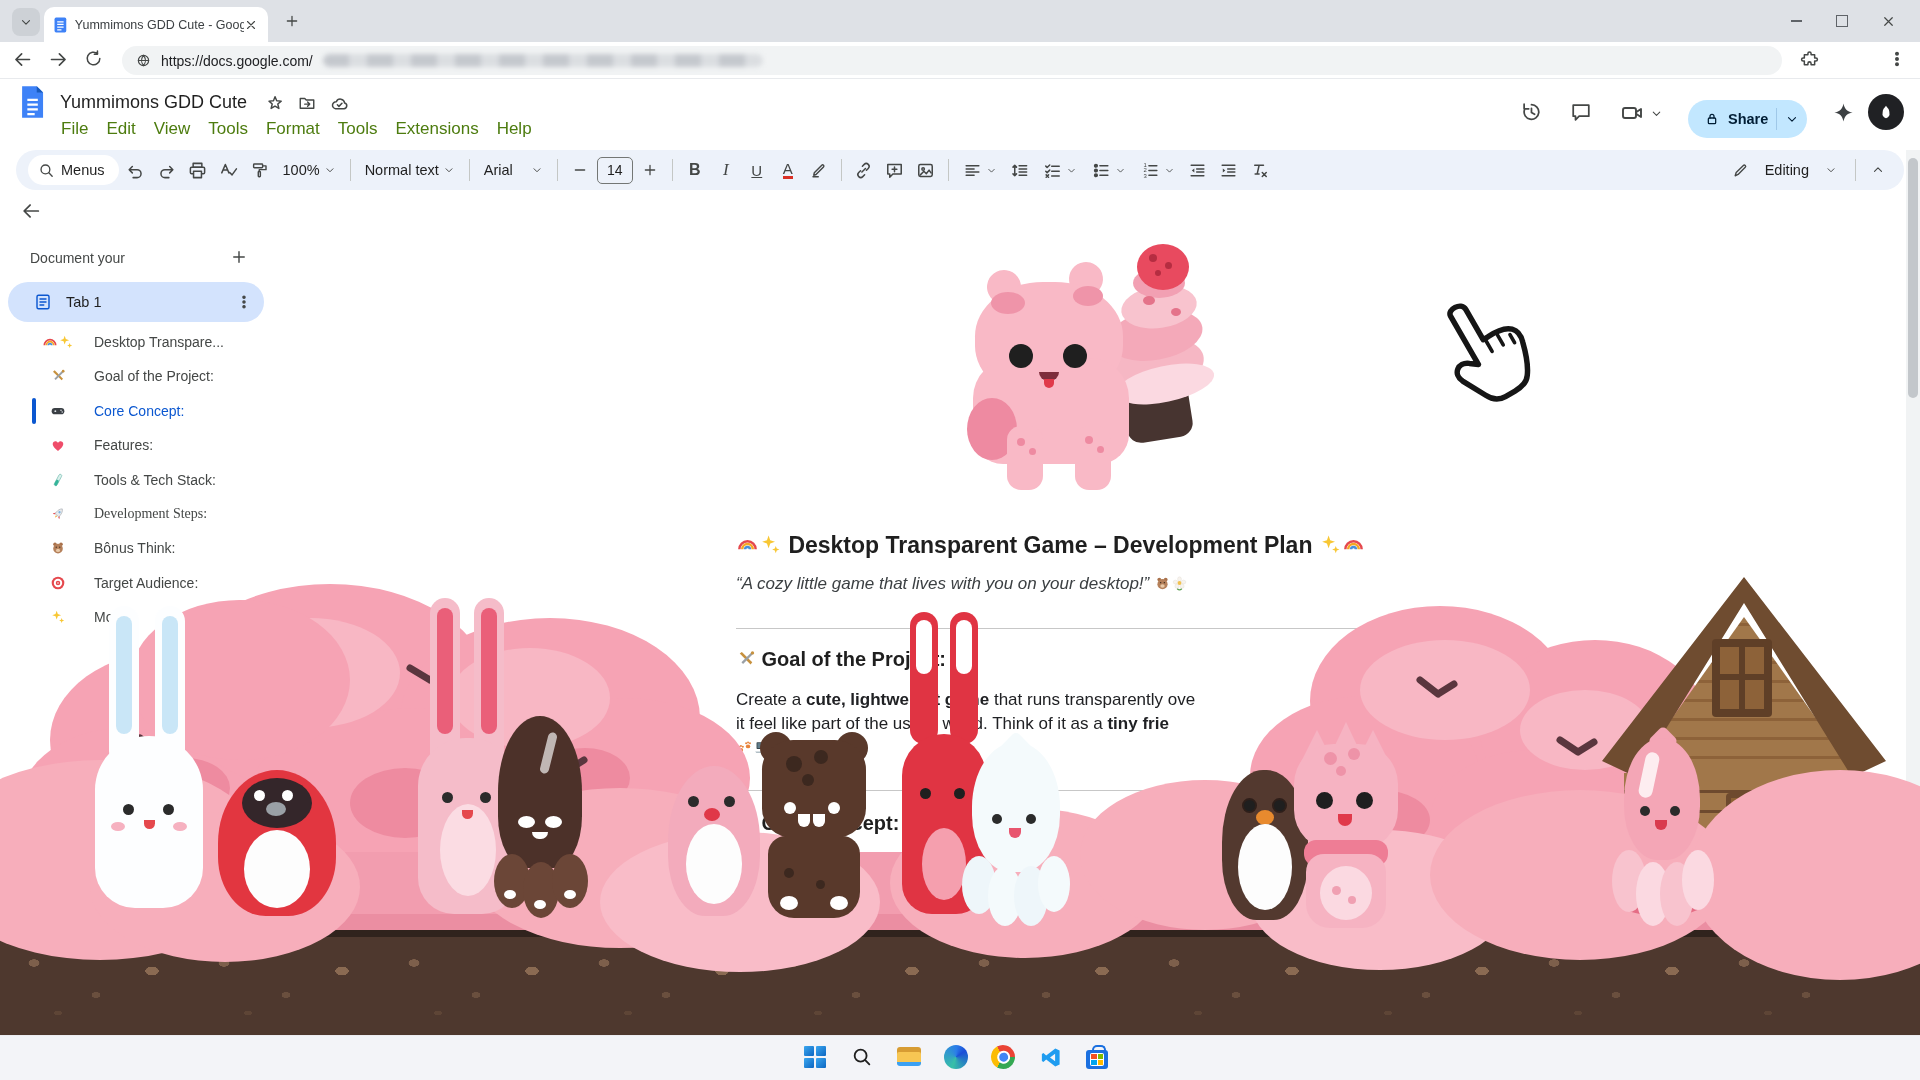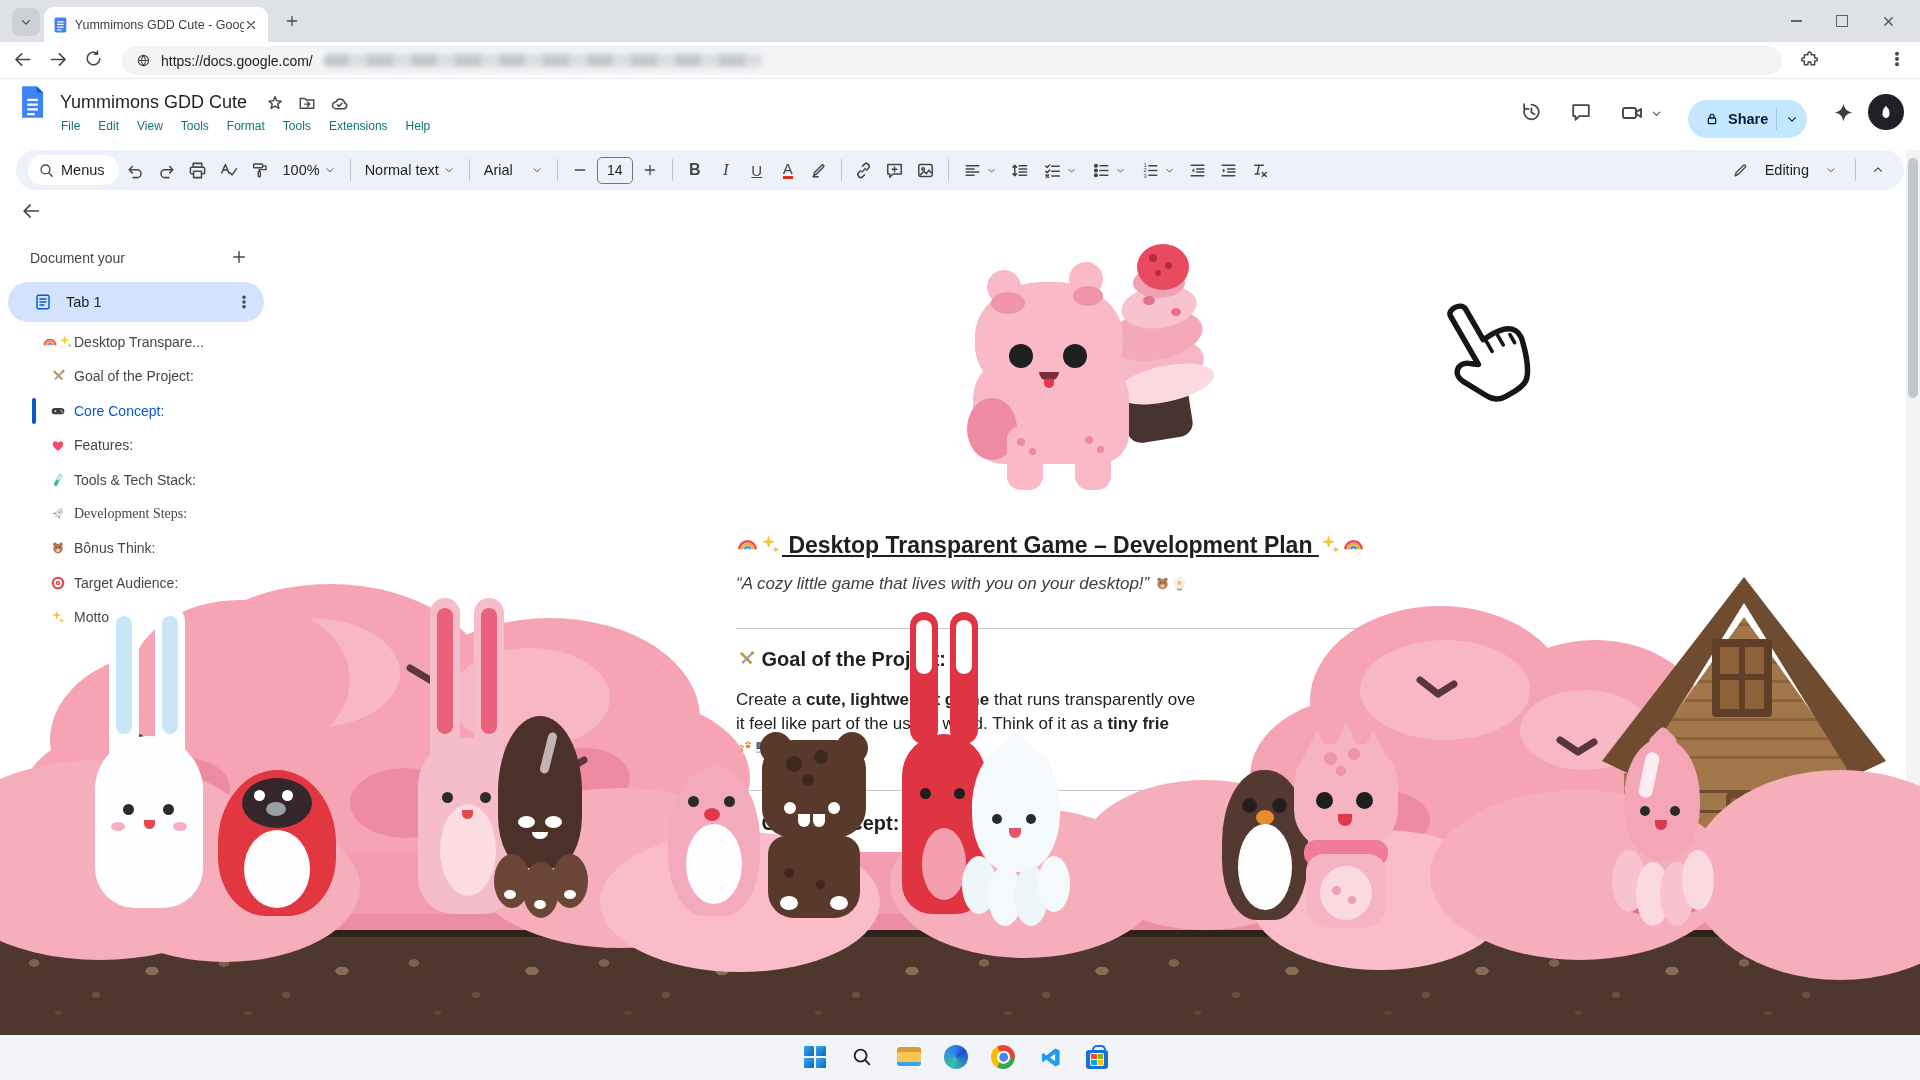--- a/index.html
+++ b/index.html
@@ -19,21 +19,21 @@
   #addr-row{position:absolute;left:0;top:42px;width:1920px;height:36px;background:#fff;border-bottom:1px solid #e8eaed;}
   #url-pill{position:absolute;left:122px;top:46px;width:1660px;height:29px;background:#f1f3f4;border-radius:15px;
     display:flex;align-items:center;padding:0 14px;box-sizing:border-box;gap:10px;}
   #url-text{font-size:14px;color:#202124;}
   #url-blur{width:440px;height:13px;border-radius:7px;opacity:.75;filter:blur(2.5px);
     background:repeating-linear-gradient(90deg,#b6bac1 0 26px,#d4d7db 26px 44px);}
   .wbtn{position:absolute;top:12px;width:30px;height:18px;display:flex;align-items:center;justify-content:center;}
   
   #docs-header{position:absolute;left:0;top:79px;width:1920px;height:69px;background:#fff;}
   #doc-name{font-size:18px;color:#1f1f1f;}
-  .menu-item{font-size:12px;color:#0f766e;padding:3px 9px;border-radius:6px;cursor:default;}
+  .menu-item{font-size:17px;color:#4d7c0f;padding:3px 9px;border-radius:6px;cursor:default;}
   #share-pill{position:absolute;left:1688px;top:100px;height:38px;background:#c2e7ff;border-radius:20px;
     display:flex;align-items:center;padding:0 8px 0 16px;gap:8px;color:#001d35;}
   #share-label{font-size:14.5px;font-weight:bold;color:#001d35;}
   
   #toolbar{position:absolute;left:16px;top:150px;width:1888px;height:40px;background:#edf2fa;border-radius:24px;
     display:flex;align-items:center;padding:0 12px;box-sizing:border-box;gap:3px;}
   .tbtn{width:28px;height:28px;border-radius:6px;display:flex;align-items:center;justify-content:center;flex:0 0 auto;}
   .sep{width:1px;height:22px;background:#c4c7c5;margin:0 5px;flex:0 0 auto;}
   #menus-pill{display:flex;align-items:center;gap:6px;background:#fff;border-radius:18px;height:30px;padding:0 14px 0 10px;flex:0 0 auto;}
   #menus-label{font-size:14.5px;color:#1f1f1f;}
@@ -44,21 +44,21 @@
   .glyphI{font-style:italic;font-family:"Liberation Serif",serif;font-size:17px;color:#444746;}
   .glyphU{text-decoration:underline;font-size:15px;color:#444746;}
   .glyphA{font-size:15px;color:#444746;border-bottom:3px solid #d93025;line-height:15px;}
   #editing-pill{display:flex;align-items:center;gap:16px;padding:0 10px;flex:0 0 auto;}
   
   #sidebar{position:absolute;left:0;top:190px;width:280px;height:660px;background:#fff;z-index:5;}
   #doc-tabs-label{position:absolute;left:30px;top:250px;font-size:14px;color:#444746;}
   #tab1-pill{position:absolute;left:8px;top:282px;width:256px;height:40px;background:#d3e3fd;border-radius:20px;
     display:flex;align-items:center;padding:0 12px 0 26px;box-sizing:border-box;gap:14px;}
   #tab1-label{font-size:14.5px;color:#1f1f1f;flex:1;}
-  .outline-row{position:absolute;left:48px;width:225px;height:32px;display:flex;align-items:center;gap:6px;}
+  .outline-row{position:absolute;left:48px;width:225px;height:32px;display:flex;align-items:center;gap:26px;}
   .outline-label{font-size:14px;color:#444746;white-space:nowrap;overflow:hidden;text-overflow:ellipsis;}
   .outline-row.active .outline-label{color:#0b57d0;}
   .oi{width:20px;display:inline-flex;justify-content:center;}
   #outline-caret{position:absolute;left:32px;width:4px;height:26px;border-radius:2px;background:#0b57d0;}
   
   #doc-area{position:absolute;left:280px;top:190px;width:1624px;height:660px;background:#fff;}
   .hr{position:absolute;height:1px;background:#c7c7c7;width:690px;left:736px;}
   #doc-title{position:absolute;left:736px;top:532px;font-size:23px;font-weight:bold;color:#1f1f1f;white-space:nowrap;}
   #doc-quote{position:absolute;left:736px;top:574px;font-size:17px;font-style:italic;color:#3c4043;white-space:nowrap;}
   #goal-heading{position:absolute;left:736px;top:648px;font-size:20px;font-weight:bold;white-space:nowrap;}
@@ -666,21 +666,21 @@
     <div class="abs" style="left:74px;top:124px;width:20px;height:9px;background:#7e2d3c;border-radius:0 0 10px 10px;"></div>
     <div class="abs" style="left:79px;top:131px;width:10px;height:9px;background:#e0394a;border-radius:0 0 8px 8px;"></div>
     <div class="abs" style="left:42px;top:178px;width:36px;height:64px;background:#f9b9c6;border-radius:14px;"></div>
     <div class="abs" style="left:110px;top:178px;width:36px;height:64px;background:#f9b9c6;border-radius:14px;"></div>
     <div class="b" style="left:52px;top:190px;width:8px;height:8px;background:#ee8aa1;"></div>
     <div class="b" style="left:64px;top:200px;width:7px;height:7px;background:#ee8aa1;"></div>
     <div class="b" style="left:120px;top:188px;width:8px;height:8px;background:#ee8aa1;"></div>
     <div class="b" style="left:132px;top:198px;width:7px;height:7px;background:#ee8aa1;"></div>
   </div>
 
-  <div id="doc-title" style="z-index:2;text-decoration:underline;"><span class="em"><svg width="1em" height="1em" viewBox="0 0 24 24">
+  <div id="doc-title" style="z-index:2;"><span class="em"><svg width="1em" height="1em" viewBox="0 0 24 24">
           <path d="M3.5 17 a8.5 8.5 0 0 1 17 0" stroke="#e5484d" stroke-width="2.6" fill="none"></path>
           <path d="M6.5 17 a5.5 5.5 0 0 1 11 0" stroke="#f5a623" stroke-width="2.6" fill="none"></path>
           <path d="M9.5 17 a2.5 2.5 0 0 1 5 0" stroke="#4a90d9" stroke-width="2.6" fill="none"></path>
         </svg></span><span class="em"><svg width="1em" height="1em" viewBox="0 0 24 24">
           <path d="M10 2.5 l1.7 5 5 1.7 -5 1.7 -1.7 5 -1.7 -5 -5 -1.7 5 -1.7 Z" fill="#f8c734"></path>
           <path d="M17.5 13.5 l1 2.8 2.8 1 -2.8 1 -1 2.8 -1 -2.8 -2.8 -1 2.8 -1 Z" fill="#f8c734"></path>
         </svg></span> Desktop Transparent Game – Development Plan <span class="em"><svg width="1em" height="1em" viewBox="0 0 24 24">
           <path d="M10 2.5 l1.7 5 5 1.7 -5 1.7 -1.7 5 -1.7 -5 -5 -1.7 5 -1.7 Z" fill="#f8c734"></path>
           <path d="M17.5 13.5 l1 2.8 2.8 1 -2.8 1 -1 2.8 -1 -2.8 -2.8 -1 2.8 -1 Z" fill="#f8c734"></path>
         </svg></span><span class="em"><svg width="1em" height="1em" viewBox="0 0 24 24">

